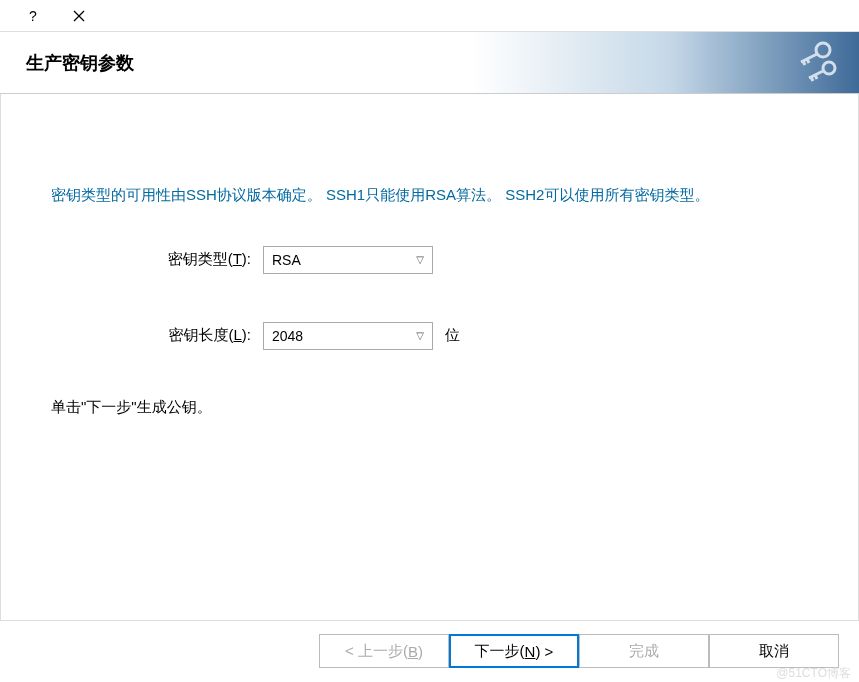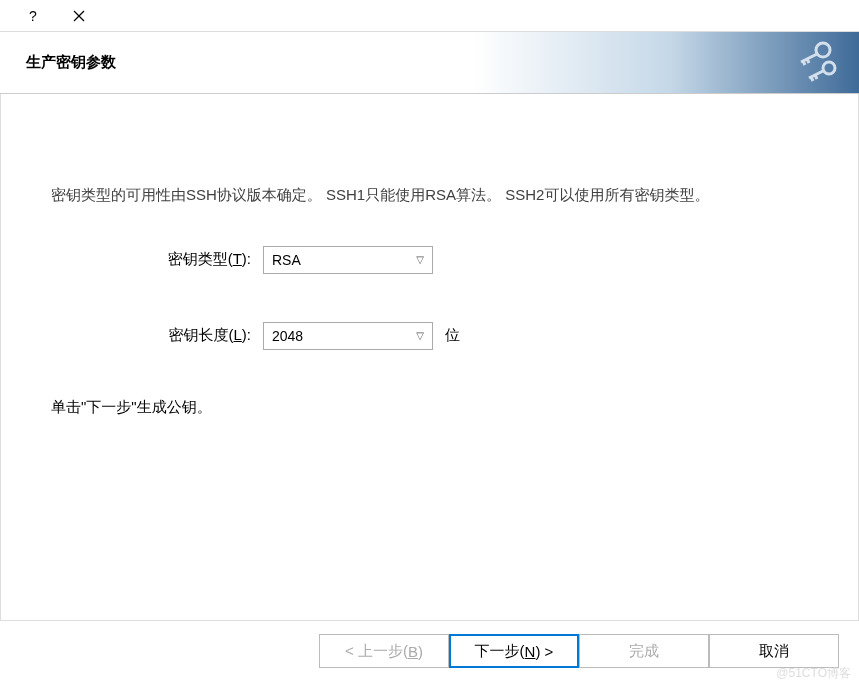--- a/index.html
+++ b/index.html
@@ -49,21 +49,21 @@
       height: 62px;
       background: linear-gradient(to right, #fff 0%, #fff 55%, #c5d8e8 78%, #3e6a98 100%);
       border-bottom: 1px solid #ccc;
       display: flex;
       align-items: center;
       padding-left: 26px;
       position: relative;
     }
     .header-title {
       font-weight: bold;
-      font-size: 15px;
+      font-size: 18px;
       color: #000;
     }
     .banner-keys {
       position: absolute;
       right: 18px;
       top: 8px;
     }
     .banner-keys svg {
       display: block;
     }
@@ -73,21 +73,21 @@
       border: 1px solid #ddd;
       border-top: none;
       margin: 0;
     }
     .content-inner {
       padding: 70px 30px 0 30px;
     }
     .desc-text {
       font-size: 15px;
       line-height: 1.7;
-      color: #404040;
+      color: #0369a1;
       margin-bottom: 38px;
     }
     .form-row {
       display: flex;
       align-items: center;
       margin-bottom: 48px;
       padding-left: 100px;
     }
     .form-label {
       width: 112px;

